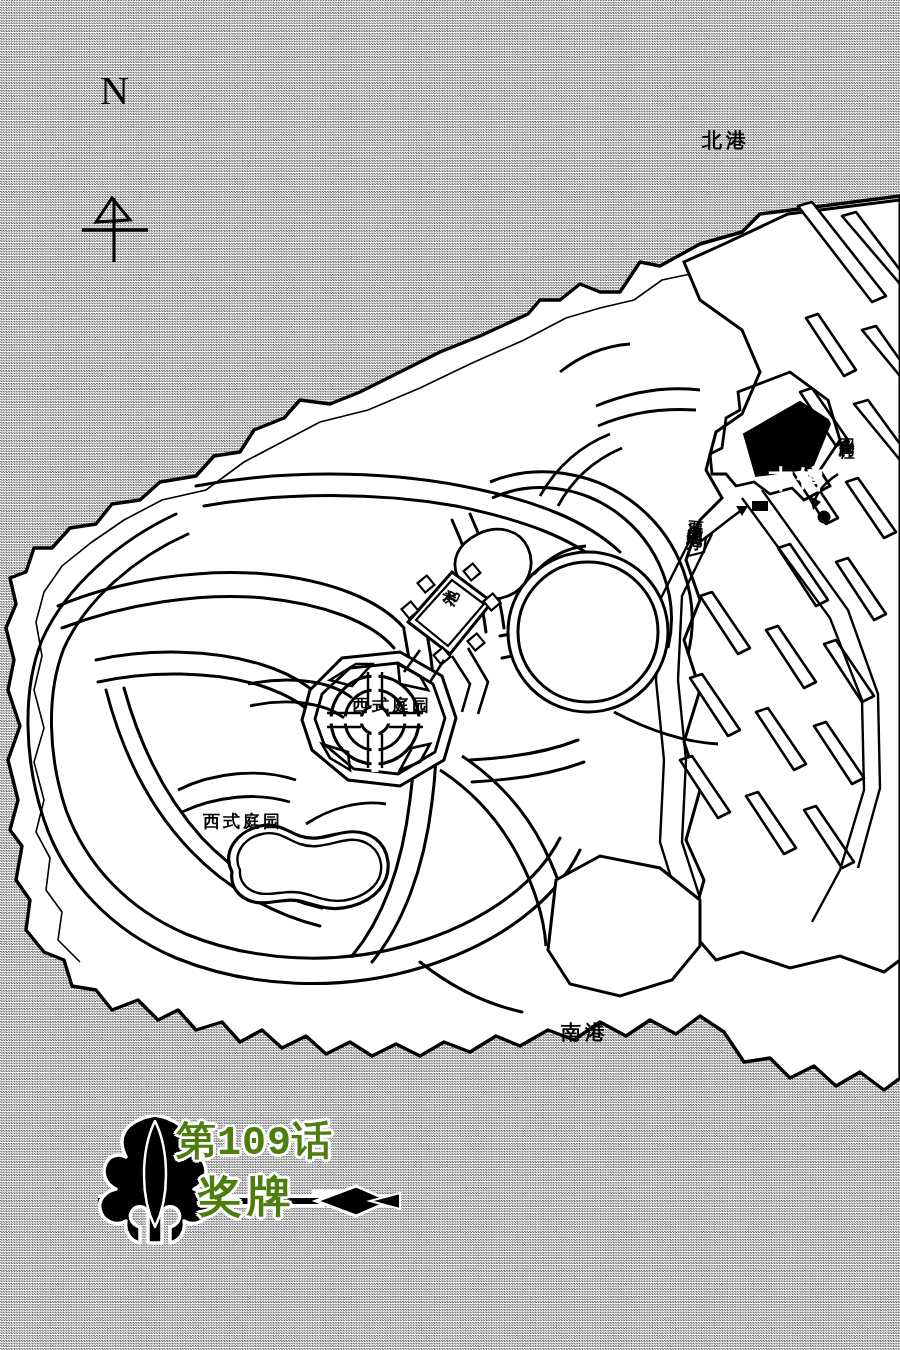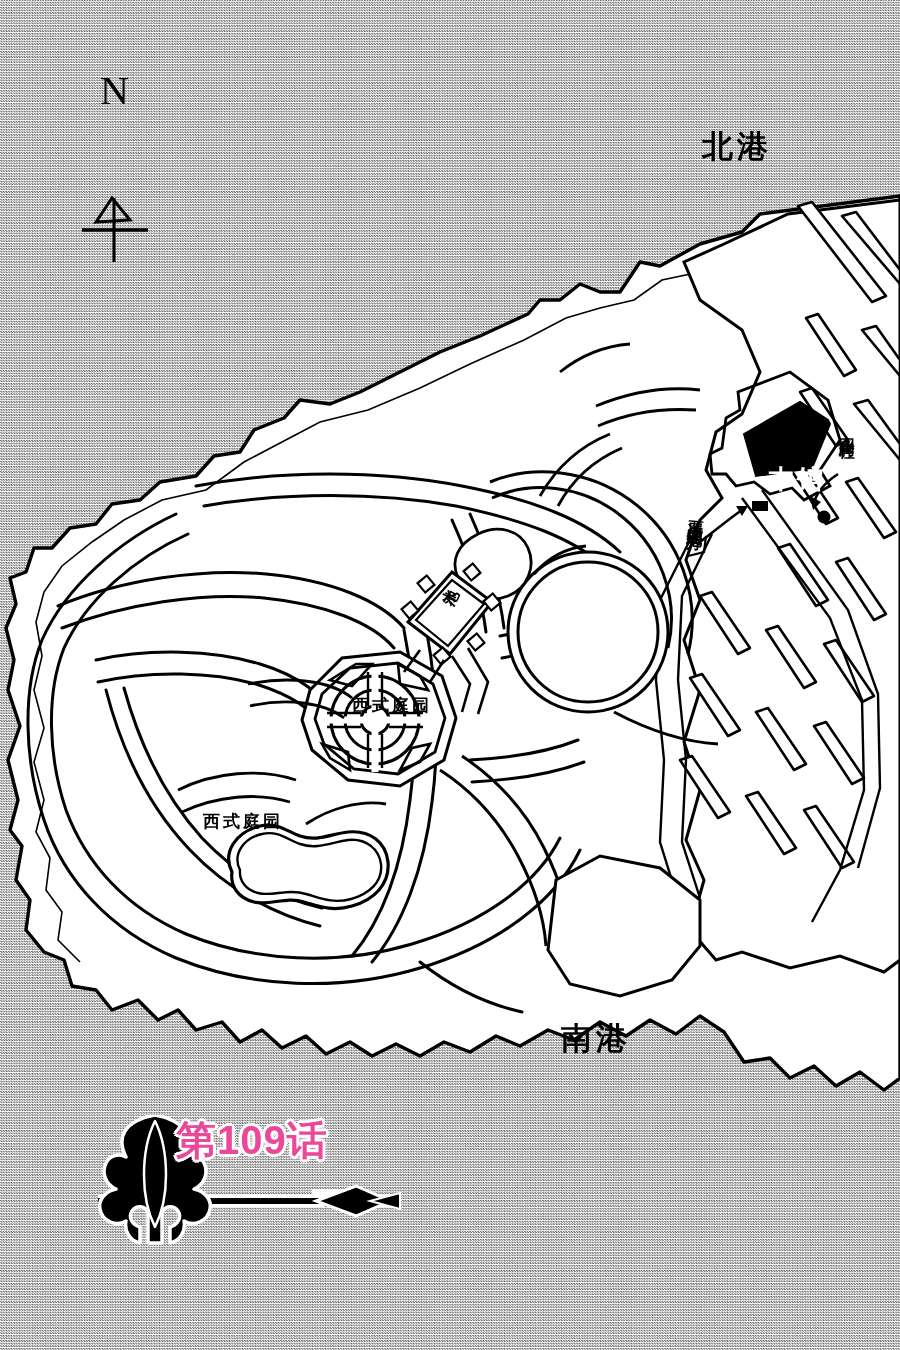--- a/index.html
+++ b/index.html
@@ -20,42 +20,42 @@
   #map-svg{position:absolute;left:0;top:0;width:900px;height:1350px;}
   .lbl{
     position:absolute;
     color:#000;
     font-family:"DejaVu Sans","Liberation Sans",sans-serif;
     font-weight:700;
     white-space:nowrap;
     letter-spacing:1px;
     line-height:1.04;
   }
-  .lbl-harbor{font-size:31px;letter-spacing:4px;}
+  .lbl-harbor{font-size:20px;letter-spacing:4px;}
   .lbl-garden{font-size:17px;letter-spacing:3px;margin-top:34px;}
   .lbl-vert{
     writing-mode:vertical-rl;text-orientation:upright;
     font-size:16px;letter-spacing:2px;
   }
   .lbl-main{
     font-size:26px;color:#ffffff;letter-spacing:3px;font-weight:700;
   }
   .lbl-n{
     font-size:40px;font-weight:400;
     font-family:"Liberation Serif","DejaVu Serif",serif;
     letter-spacing:0;
   }
   .rot-pond{transform:rotate(-64deg);transform-origin:50% 50%;}
   
   #chapter{
     position:absolute;left:70px;top:1115px;width:380px;height:145px;
   }
   .ch-text{
-    position:absolute;color:#ec4899;font-weight:700;
-    font-family:Liberation Sans, sans-serif;
+    position:absolute;color:#4d7c0f;font-weight:700;
+    font-family:Liberation Mono, monospace;
     text-shadow:
       2px 0 0 #fff,-2px 0 0 #fff,0 2px 0 #fff,0 -2px 0 #fff,
       2px 2px 0 #fff,-2px 2px 0 #fff,2px -2px 0 #fff,-2px -2px 0 #fff,
       3px 0 0 #fff,-3px 0 0 #fff,0 3px 0 #fff,0 -3px 0 #fff;
   }
   #ch-no{left:106px;top:-2px;font-size:40px;letter-spacing:1px;}
   #ch-name{left:128px;top:52px;font-size:44px;letter-spacing:5px;}
 </style>
 </head>
 <body>
@@ -339,15 +339,16 @@
                  C110,8 98,2 85,0
                  C72,2 60,8 55,16 Z"></path>
         <path d="M85,6
                  C78,20 74,40 74,60
                  C74,80 78,98 85,112
                  C92,98 96,80 96,60
                  C96,40 92,20 85,6 Z" fill="#000000" stroke="#ffffff" stroke-width="2.5"></path>
       </g>
     </svg>
     <div class="ch-text" id="ch-no">第109话</div>
+    <div class="ch-text" id="ch-name">奖牌</div>
   </div>
 
 </div>
 
 </body></html>

